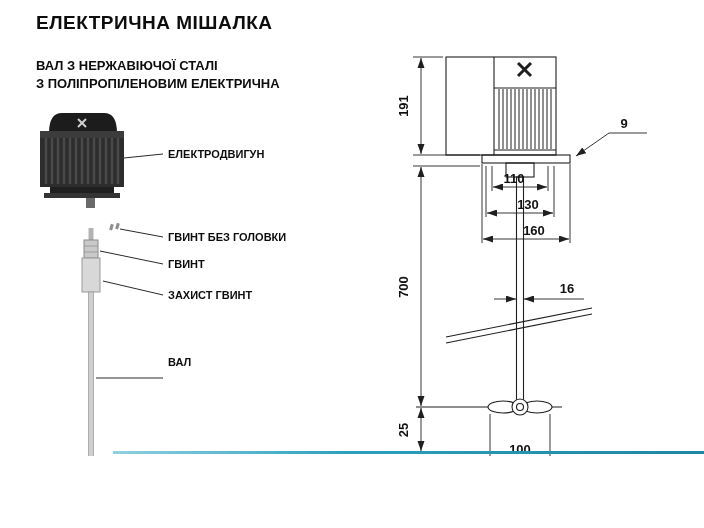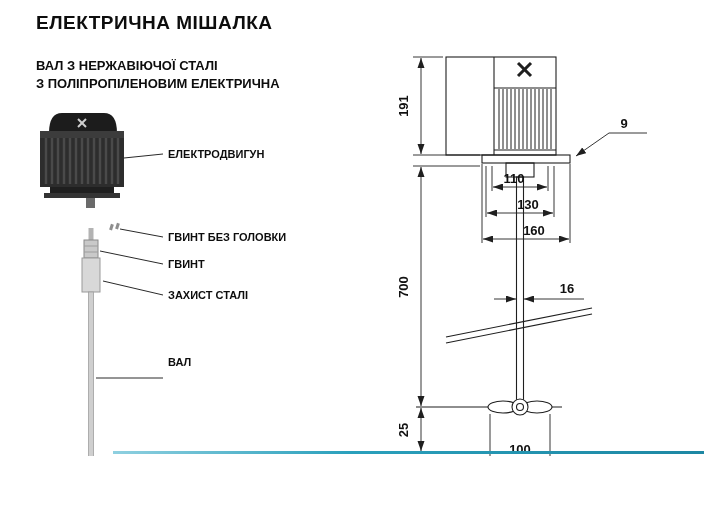--- a/index.html
+++ b/index.html
@@ -185,18 +185,18 @@
       <text x="528" y="209" text-anchor="middle">130</text>
       <text x="534" y="235" text-anchor="middle">160</text>
       <text x="567" y="293" text-anchor="middle">16</text>
       <text x="520" y="454" text-anchor="middle">100</text>
     </g>
   </svg>
 
   <div class="part-label" style="left:168px;top:148px">ЕЛЕКТРОДВИГУН</div>
   <div class="part-label" style="left:168px;top:231px">ГВИНТ БЕЗ ГОЛОВКИ</div>
   <div class="part-label" style="left:168px;top:258px">ГВИНТ</div>
-  <div class="part-label" style="left:168px;top:289px">ЗАХИСТ СТАЛІ</div>
+  <div class="part-label" style="left:168px;top:289px">ЗАХИСТ ГВИНТ</div>
   <div class="part-label" style="left:168px;top:356px">ВАЛ</div>
   <div class="part-label" style="left:168px;top:474px">ГВИНТ</div>
 
   <div class="footer-line"></div>
 </div>
 
 </body></html>

